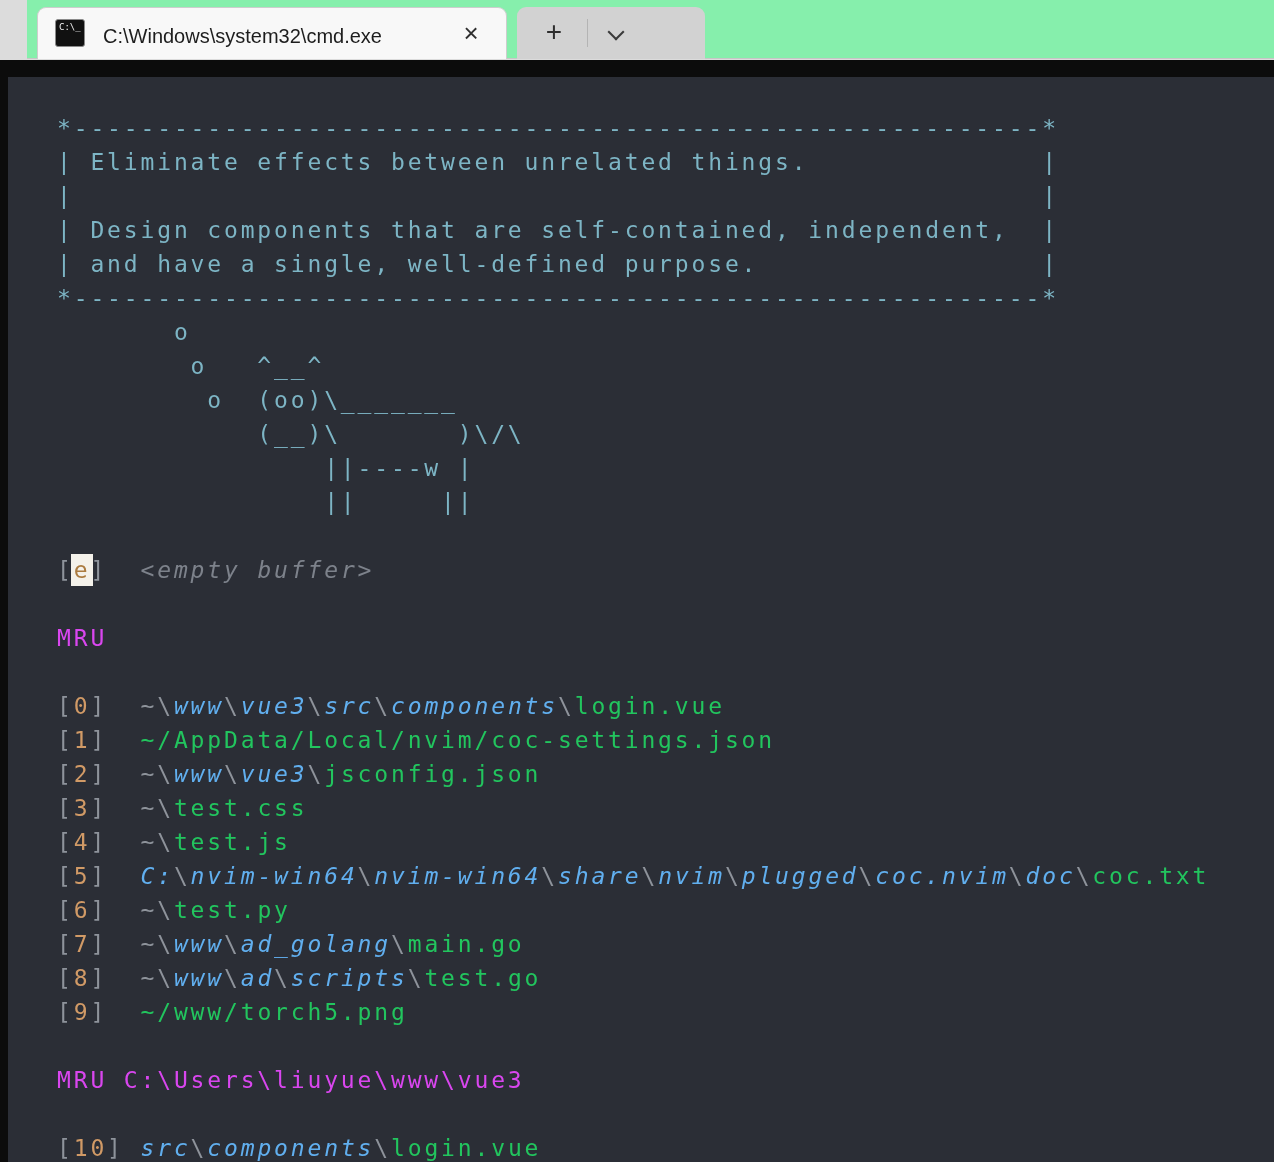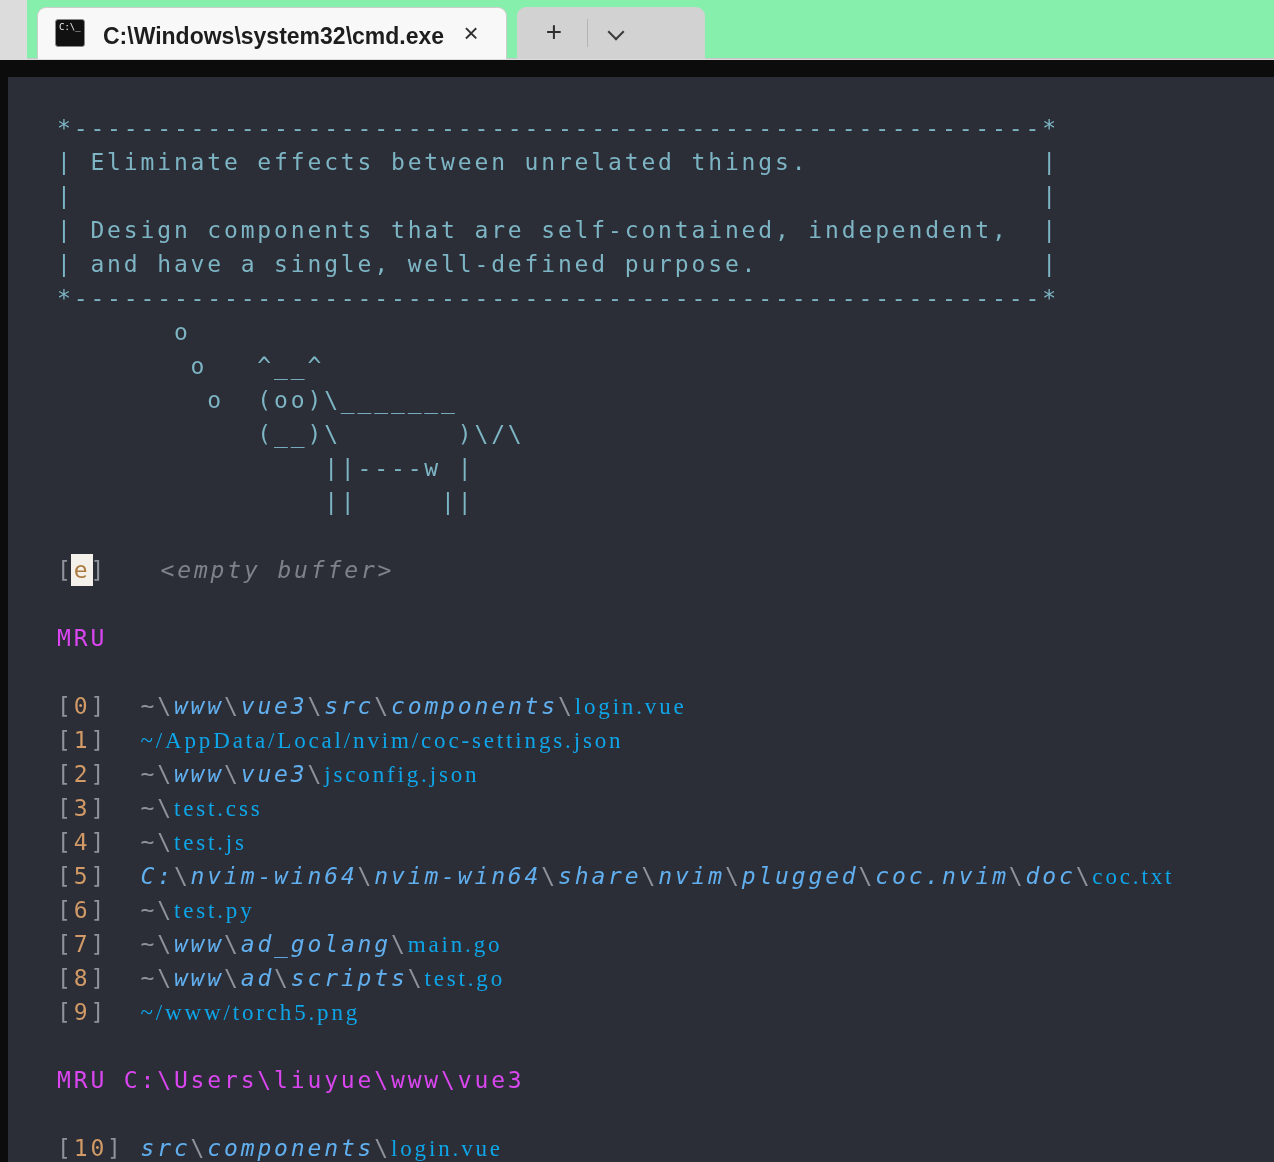--- a/index.html
+++ b/index.html
@@ -24,22 +24,22 @@
     background:#111; border:1px solid #8a8a8a; border-radius:3px;
     box-sizing:border-box; overflow:hidden;
   }
   .tab-icon span {
     position:absolute; left:3px; top:2px;
     font-family:"DejaVu Sans Mono", monospace; font-size:9px; line-height:10px;
     color:#f2f2f2; letter-spacing:0;
   }
   .tab-title {
     position:absolute; left:65px; top:14px; width:345px; height:28px;
-    font-size:23px; line-height:28px; color:#1d1d1d;
-    white-space:nowrap; overflow:hidden;font-weight:bold;
+    font-size:20px; line-height:28px; color:#1d1d1d;
+    white-space:nowrap; overflow:hidden;
   }
   .tab-close {
     position:absolute; left:417px; top:10px; width:32px; height:32px;
     font-size:26px; line-height:30px; text-align:center; color:#2f2f2f;
     border-radius:4px; cursor:default; user-select:none;
   }
 
   .newpanel {
     position:absolute; left:490px; top:7px; width:188px; height:52px;
     background:#d2d2d2; border-radius:9px 9px 0 0;
@@ -75,23 +75,23 @@
     font-family:"DejaVu Sans Mono", monospace;
     font-size:23px; line-height:34px; letter-spacing:2.85px;
     white-space:pre;
   }
   .row { height:34px; }
 
   .s-q { color:#7db5c5; }                    
   .s-g { color:#8e939b; }                    
   .s-n { color:#d19a66; }                    
   .s-d { color:#61afef;font-style:italic; }                    
-  .s-f { color:#0ea5e9;font-family:Liberation Serif, serif; }                    
+  .s-f { color:#22c55e; }                    
   .s-p { color:#d946ef; }                    
-  .s-c { color:#7d828b; font-style:italic;margin-left:20px; } 
+  .s-c { color:#7d828b; font-style:italic; } 
   .s-k {                                     
     color:#ab7b40; background:#f4f1ea; outline:3px solid #f4f1ea;
   }
 </style>
 </head>
 <body>
 
 <div class="tabbar">
   <div class="tab">
     <div class="tab-icon">

